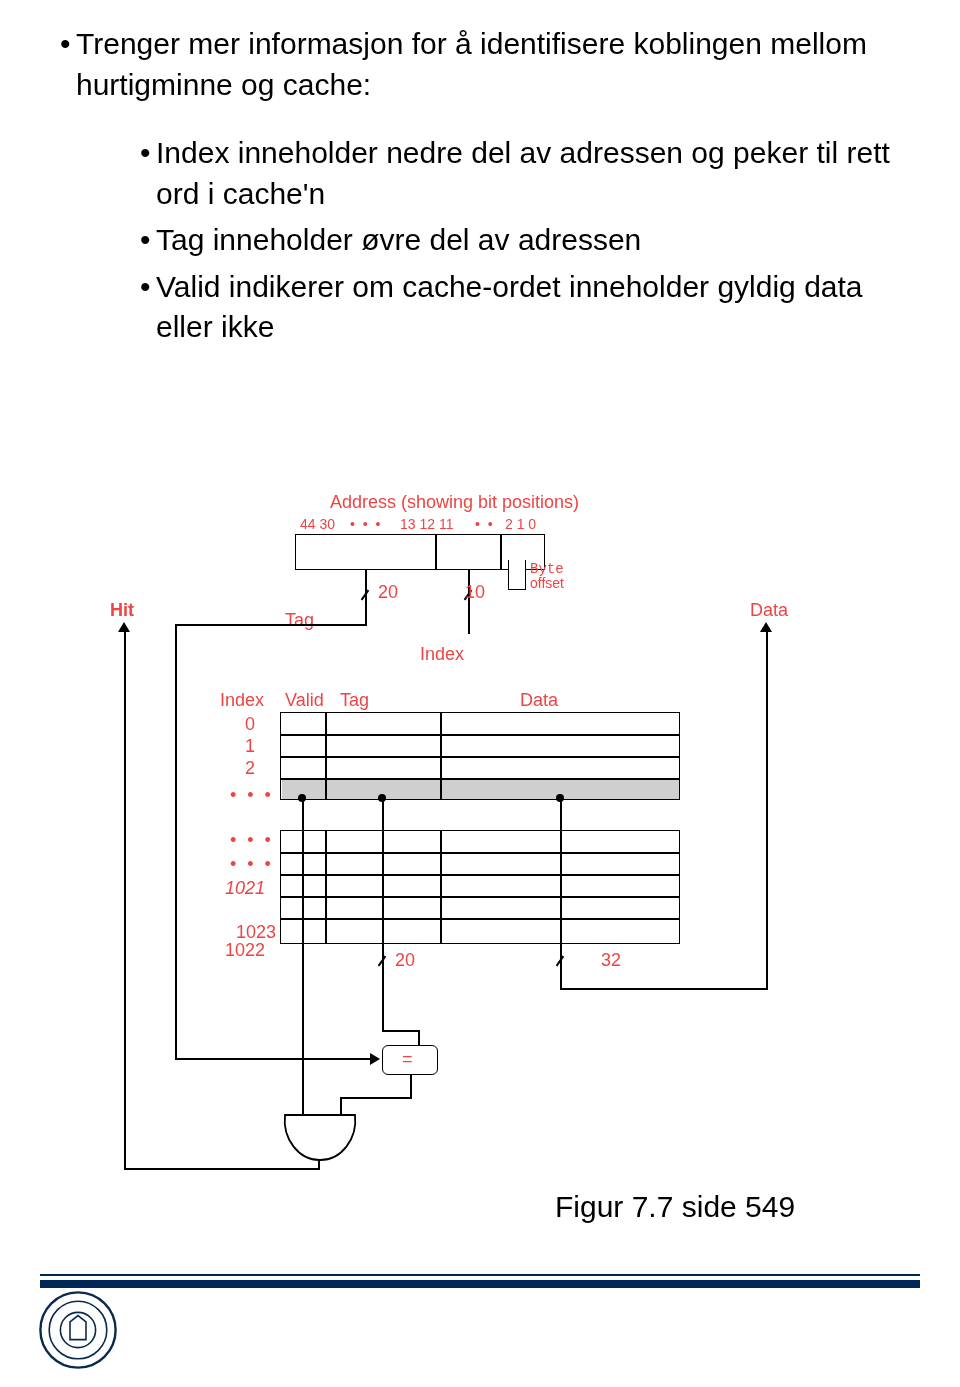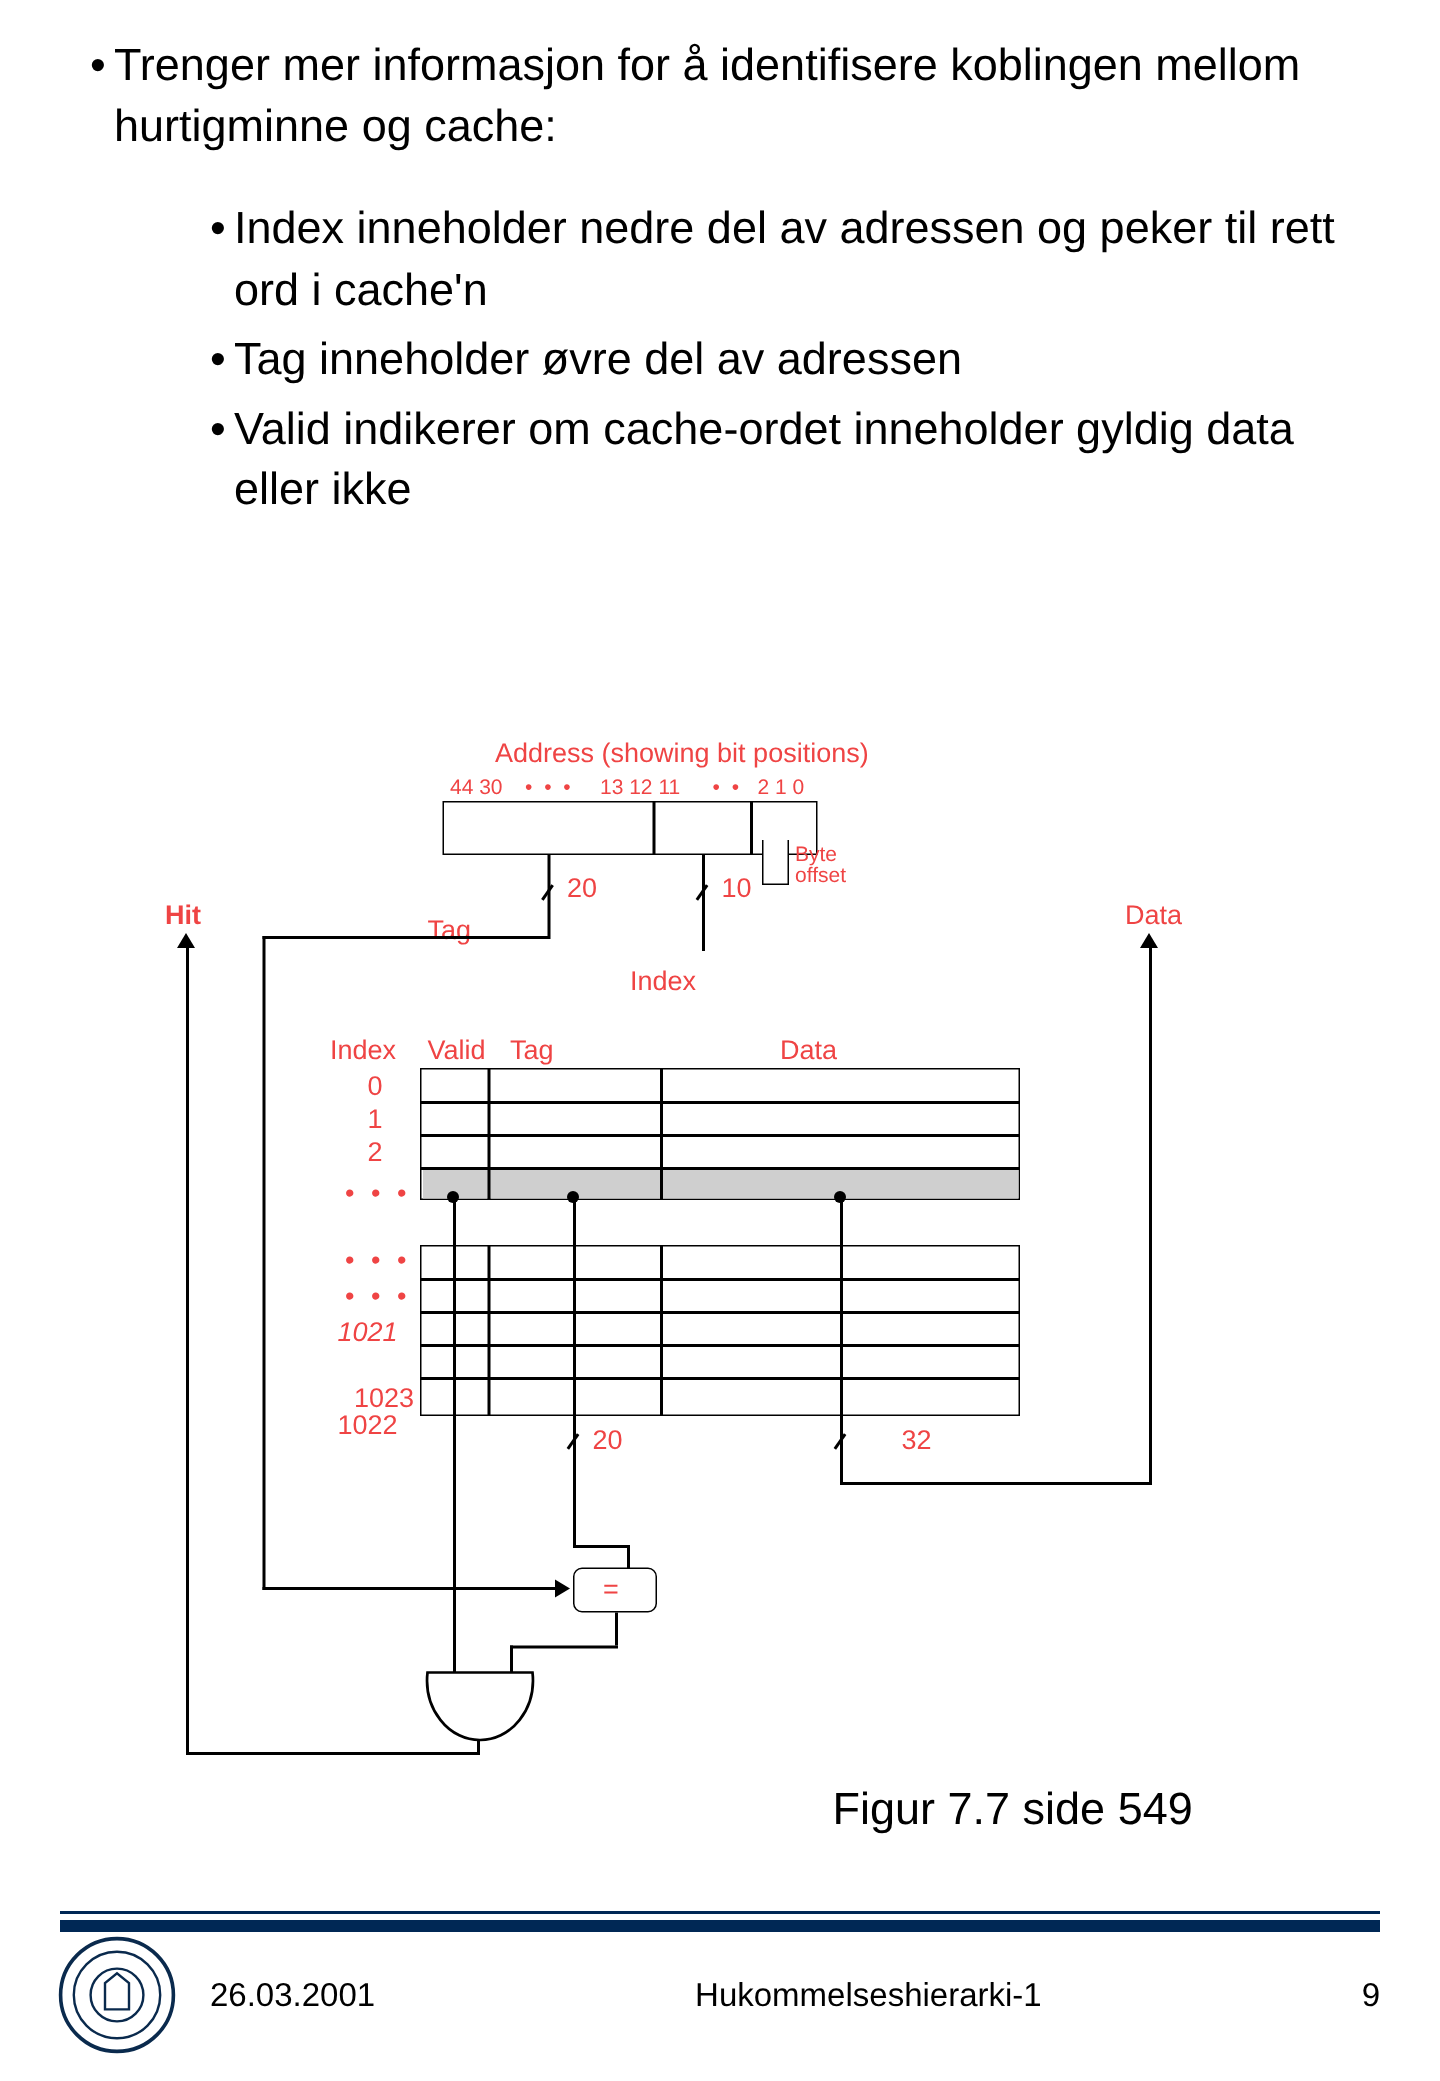--- a/index.html
+++ b/index.html
@@ -161,32 +161,32 @@
     <div class="lbl small" style="left:220px; top:16px; letter-spacing:2px;">• • •</div>
     <div class="lbl small" style="left:270px; top:16px;">13 12 11</div>
     <div class="lbl small" style="left:345px; top:16px; letter-spacing:2px;">• •</div>
     <div class="lbl small" style="left:375px; top:16px;">2 1 0</div>
 
     <div class="box" style="left:165px; top:34px; width:250px; height:36px;"></div>
 
     <div class="wire" style="left:305px; top:34px; width:1.5px; height:36px;"></div>
     <div class="wire" style="left:370px; top:34px; width:1.5px; height:36px;"></div>
 
-    <div class="lbl small" style="left:400px; top:62px; line-height:1.1;">Byte</div>
+    <div class="lbl small" style="left:400px; top:62px; line-height:1.1;font-family:Liberation Mono, monospace;">Byte</div>
     <div class="lbl small" style="left:400px; top:76px; line-height:1.1;">offset</div>
 
     <div class="box" style="left:378px; top:60px; width:18px; height:30px; border-top:none;"></div>
 
     <div class="wire" style="left:235px; top:70px; width:2px; height:44px;"></div>
     <div class="slash" style="left:229px; top:94px;"></div>
     <div class="lbl" style="left:248px; top:82px;">20</div>
 
     <div class="wire" style="left:338px; top:70px; width:2px; height:44px;"></div>
     <div class="slash" style="left:332px; top:94px;"></div>
-    <div class="lbl" style="left:351px; top:82px;">10</div>
+    <div class="lbl" style="left:335px; top:82px;">10</div>
 
     <div class="lbl" style="left:-20px; top:100px;font-weight:bold;">Hit</div>
     <div class="lbl" style="left:155px; top:110px;">Tag</div>
     <div class="lbl" style="left:620px; top:100px;">Data</div>
     <div class="lbl" style="left:290px; top:144px;">Index</div>
 
     <div class="arrow-up" style="left:-12px; top:122px;"></div>
     <div class="wire" style="left:-6px; top:132px; width:2px; height:498px;"></div>
 
     <div class="arrow-up" style="left:630px; top:122px;"></div>
@@ -291,19 +291,14 @@
     <div class="thick"></div>
   </div>
 
   <svg class="seal" viewBox="0 0 100 100">
     <circle cx="50" cy="50" r="47" fill="#fff" stroke="#0a2a4d" stroke-width="3"></circle>
     <circle cx="50" cy="50" r="36" fill="none" stroke="#0a2a4d" stroke-width="2"></circle>
     <circle cx="50" cy="50" r="22" fill="none" stroke="#0a2a4d" stroke-width="2"></circle>
     <path d="M40 62 L40 40 L50 32 L60 40 L60 62 Z" fill="none" stroke="#0a2a4d" stroke-width="2"></path>
   </svg>
 
-  <div class="footer">
-    <span class="left">26.03.2001</span>
-    <span>Hukommelseshierarki-1</span>
-    <span>9</span>
-  </div>
 
 </div>
 
 </body></html>

